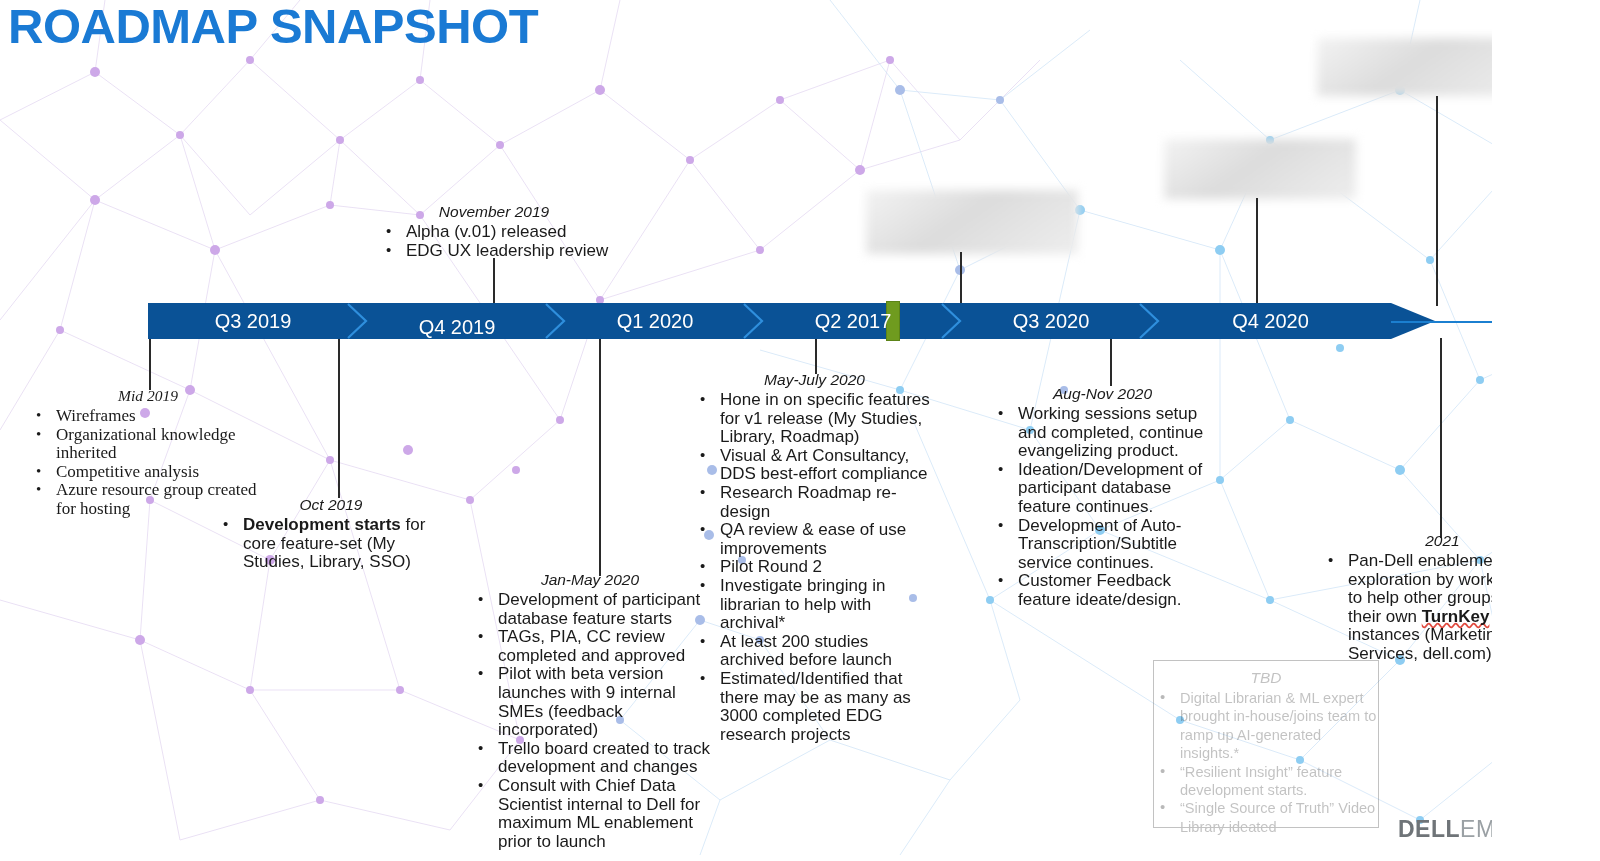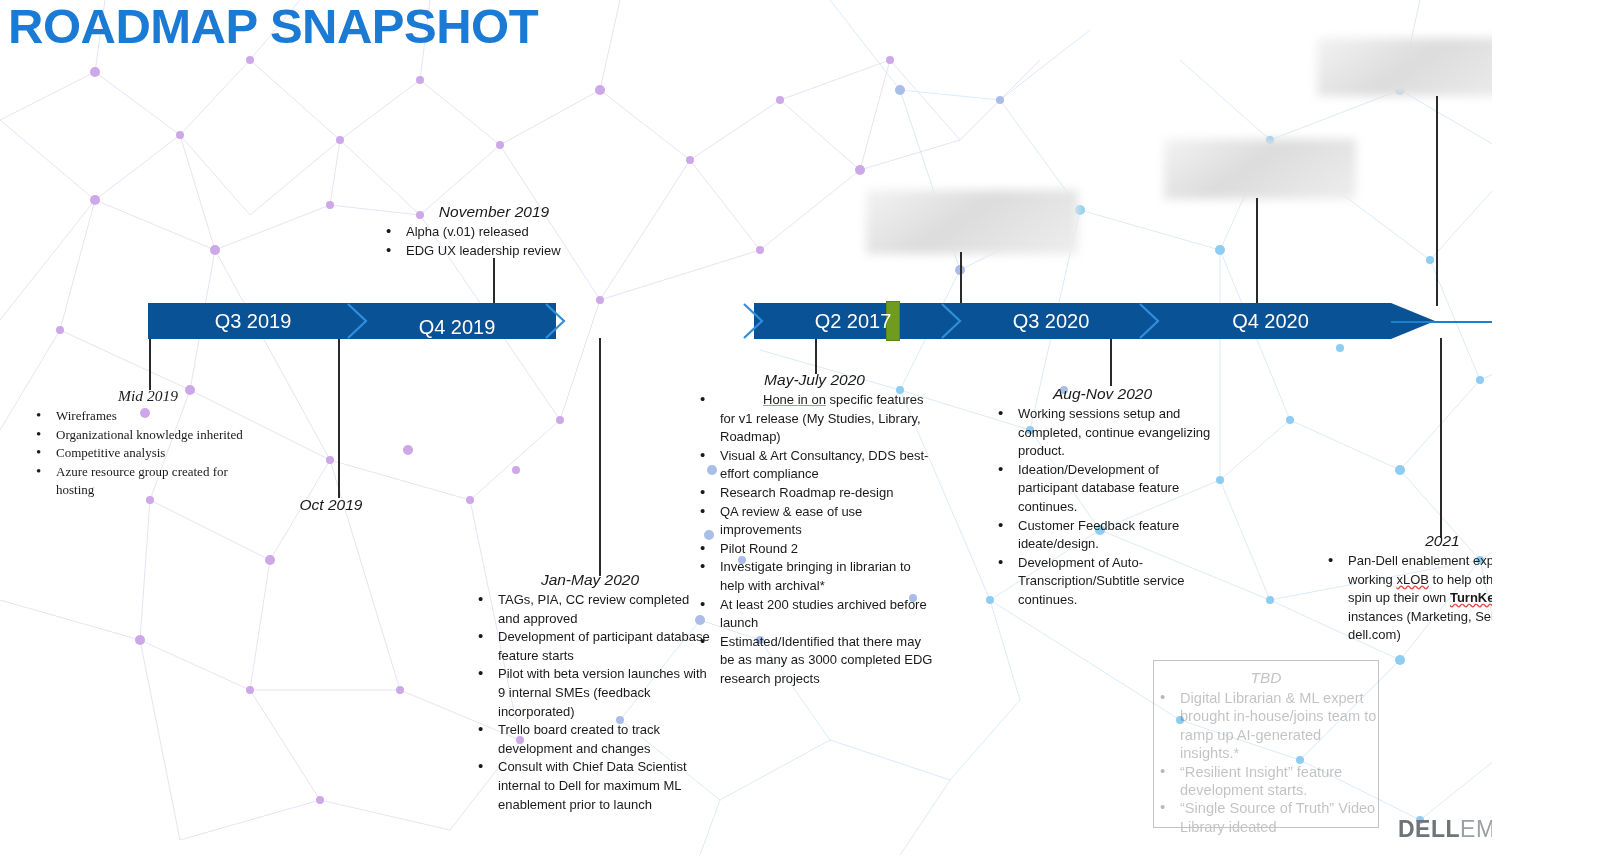--- a/index.html
+++ b/index.html
@@ -61,30 +61,30 @@
 
   
   .callout{position:absolute;color:#1a1a1a;}
   .cal-date{
     font-style:italic;font-size:15.5px;text-align:center;color:#1a1a1a;
     margin-bottom:2px;
   }
   ul.bul{list-style:none;margin:0;padding:0;}
   ul.bul > li{
     position:relative;padding-left:28px;
-    font-size:13px;line-height:18.6px;margin-bottom:0;
+    font-size:17px;line-height:18.6px;margin-bottom:0;
     color:#1a1a1a;
   }
   ul.bul > li:before{
     content:"\2022";position:absolute;left:8px;top:-1px;font-size:15px;color:#1a1a1a;
   }
   .sq{ text-decoration:underline; text-decoration-color:#e04a3f;
        text-decoration-style:wavy; text-decoration-skip-ink:none;}
   .bold{font-weight:bold;}
-  .ul-plain{text-decoration:underline;text-decoration-color:#8aa0c8;margin-left:43px;}
+  .ul-plain{text-decoration-color:#8aa0c8;}
 
   
   #tbd-box{
     position:absolute;left:1109px;top:660px;width:226px;height:168px;
     border:1.5px solid #3a3a3a;
     box-sizing:border-box;
     opacity:.30;
     margin-left:44px;
   }
   #tbd-box .cal-date{color:#3a3a3a;}
@@ -243,20 +243,23 @@
     </div>
     <svg class="chev" style="left:198px;" viewBox="0 0 22 36">
         <path d="M2,1 L20,18 L2,35" fill="none" stroke="#2f8fdd" stroke-width="2.2"></path>
       </svg>
     <div class="qseg" style="left:210px;width:198px;align-items:flex-end;">
       <span class="qlabel">Q4 2019</span>
     </div>
     <svg class="chev" style="left:396px;" viewBox="0 0 22 36">
         <path d="M2,1 L20,18 L2,35" fill="none" stroke="#2f8fdd" stroke-width="2.2"></path>
       </svg>
+    <div class="qseg" style="left:408px;width:198px;">
+      <span class="qlabel">Q1 2020</span>
+    </div>
     <svg class="chev" style="left:594px;" viewBox="0 0 22 36">
         <path d="M2,1 L20,18 L2,35" fill="none" stroke="#2f8fdd" stroke-width="2.2"></path>
       </svg>
     <div class="qseg" style="left:606px;width:198px;">
       <span class="qlabel">Q2 2017</span>
     </div>
     <svg class="chev" style="left:792px;" viewBox="0 0 22 36">
         <path d="M2,1 L20,18 L2,35" fill="none" stroke="#2f8fdd" stroke-width="2.2"></path>
       </svg>
     <div class="qseg" style="left:804px;width:198px;">
@@ -287,27 +290,30 @@
     <ul class="bul">
       <li>Wireframes</li>
       <li>Organizational knowledge inherited</li>
       <li>Competitive analysis</li>
       <li>Azure resource group created for hosting</li>
     </ul>
   </div>
 
   <div class="callout" style="left:215px;top:496px;width:232px;">
     <div class="cal-date">Oct 2019</div>
+    <ul class="bul">
+      <li><span class="bold">Development starts</span><span> for core feature-set (My Studies, Library, SSO)</span></li>
+    </ul>
   </div>
 
   <div class="callout" style="left:470px;top:571px;width:240px;">
     <div class="cal-date">Jan-May 2020</div>
     <ul class="bul">
+      <li>Development of participant database feature starts</li>
       <li>TAGs, PIA, CC review completed and approved</li>
-      <li>Development of participant database feature starts</li>
       <li>Pilot with beta version launches with 9 internal SMEs (feedback incorporated)</li>
       <li>Trello board created to track development and changes</li>
       <li>Consult with Chief Data Scientist internal to Dell for maximum ML enablement prior to launch</li>
     </ul>
   </div>
 
   <div class="callout" style="left:692px;top:371px;width:245px;">
     <div class="cal-date">May-July 2020</div>
     <ul class="bul">
       <li><span class="ul-plain">Hone in on</span><span> specific features for v1 release (My Studies, Library, Roadmap)</span></li>
@@ -319,22 +325,22 @@
       <li>At least 200 studies archived before launch</li>
       <li>Estimated/Identified that there may be as many as 3000 completed EDG research projects</li>
     </ul>
   </div>
 
   <div class="callout" style="left:990px;top:385px;width:225px;">
     <div class="cal-date">Aug-Nov 2020</div>
     <ul class="bul">
       <li>Working sessions setup and completed, continue evangelizing product.</li>
       <li>Ideation/Development of participant database feature continues.</li>
+      <li>Development of Auto-Transcription/Subtitle service continues.</li>
       <li>Customer Feedback feature ideate/design.</li>
-      <li>Development of Auto-Transcription/Subtitle service continues.</li>
     </ul>
   </div>
 
   <div class="callout" style="left:1320px;top:532px;width:245px;">
     <div class="cal-date">2021</div>
     <ul class="bul">
       <li><span>Pan-Dell enablement exploration by working </span><span class="sq">xLOB</span><span> to help other groups spin up their own </span><span class="sq bold">TurnKey</span><span> specific instances (Marketing, Services, dell.com)</span></li>
     </ul>
   </div>
 

